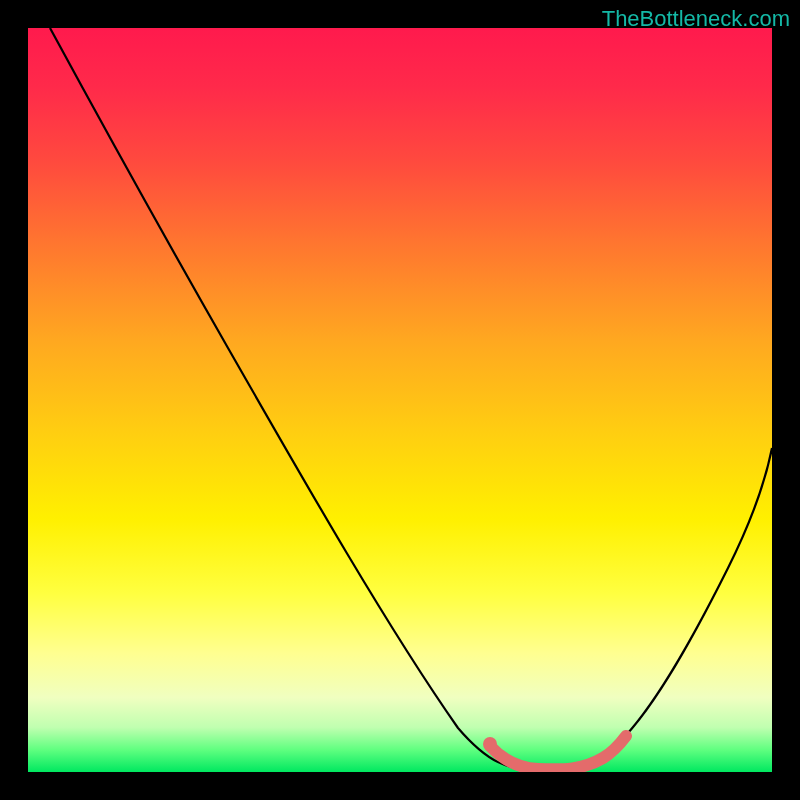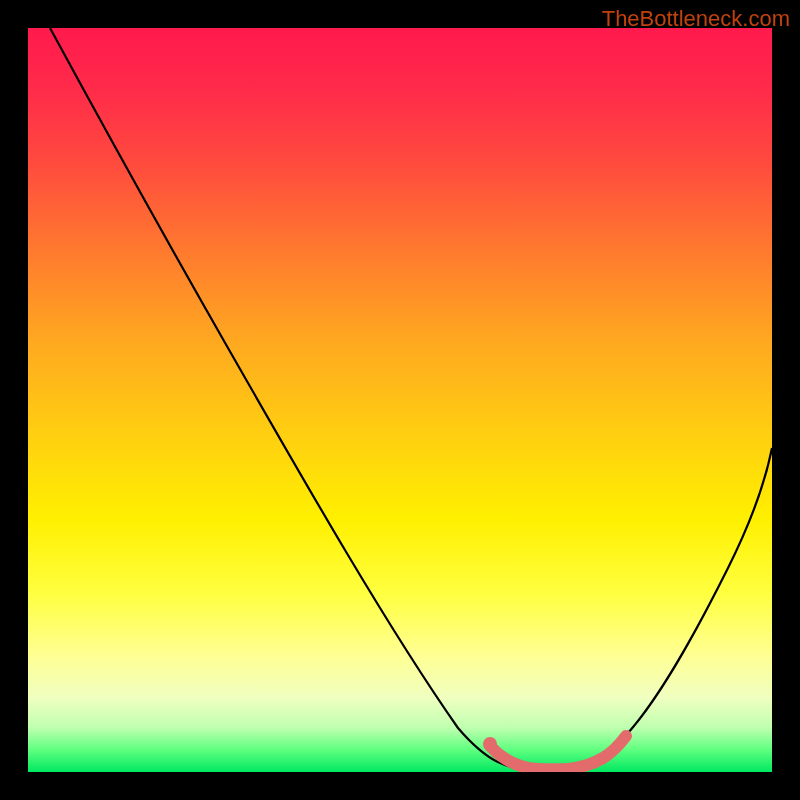--- a/index.html
+++ b/index.html
@@ -8,21 +8,21 @@
     height: 800px;
     background: #000;
     position: relative;
     overflow: hidden;
     font-family: Arial, sans-serif;
   }
   .watermark {
     position: absolute;
     top: 6px;
     right: 10px;
-    color: #c2410c;
+    color: #14b8a6;
     font-size: 22px;
     font-weight: 500;
     z-index: 10;
   }
   .plot-area {
     position: absolute;
     left: 28px;
     top: 28px;
     width: 744px;
     height: 744px;

